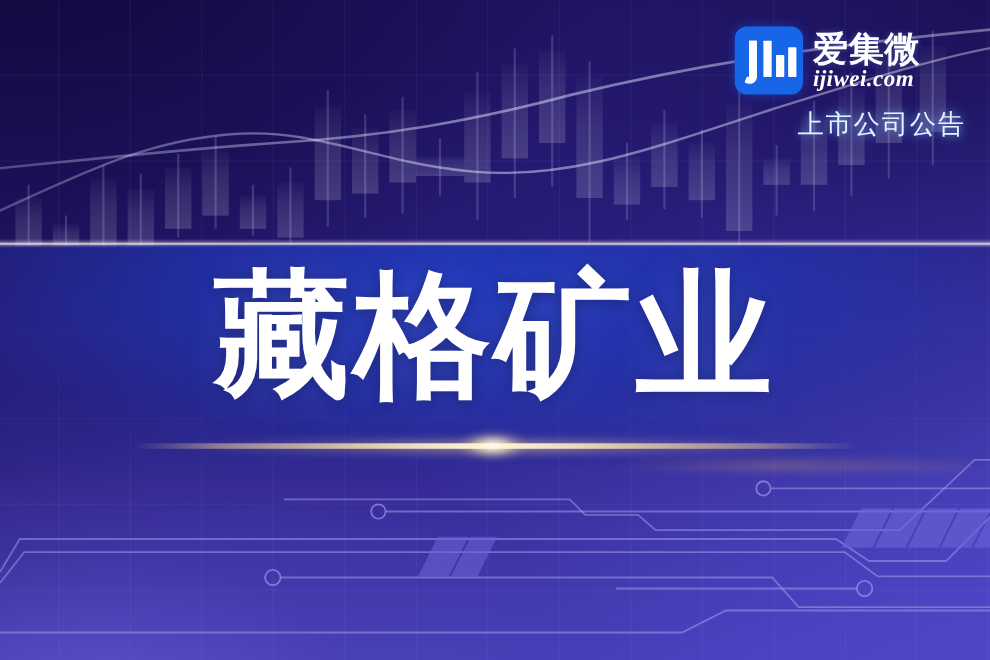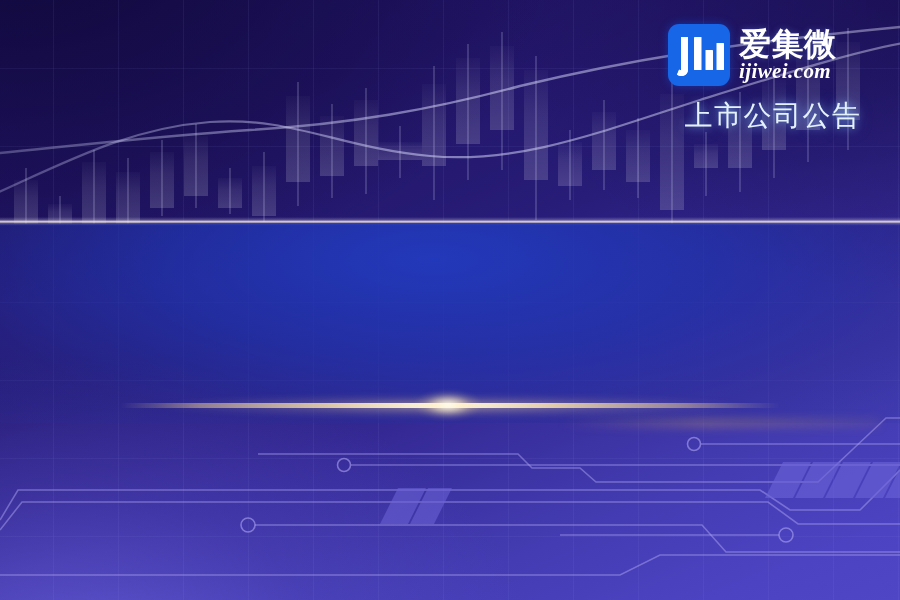--- a/index.html
+++ b/index.html
@@ -191,23 +191,23 @@
     font-size: 21px;
     font-weight: 700;
     color: #ffffff;
     line-height: 1;
     letter-spacing: 0.4px;
     white-space: nowrap;
     font-style: italic;
   }
   #logo-sub {
     margin-top: 9px;
-    text-align: center;
+    text-align: right;
     font-family: "DejaVu Sans", "Liberation Sans", sans-serif;
-    font-size: 28px;
+    font-size: 24px;
     font-weight: 400;
     color: #e4f2ff;
     letter-spacing: 1.5px;
     white-space: nowrap;
     text-shadow:
       0 0 8px rgba(140,200,255,0.75),
       0 0 18px rgba(90,150,255,0.45);
   }
 
   
@@ -379,14 +379,15 @@
         </svg>
       </div>
       <div id="logo-words">
         <div id="logo-cn">爱集微</div>
         <div id="logo-domain">ijiwei.com</div>
       </div>
     </div>
     <div id="logo-sub">上市公司公告</div>
   </div>
 
+  <div id="main-title">藏格矿业</div>
 
 </div>
 
 </body></html>

